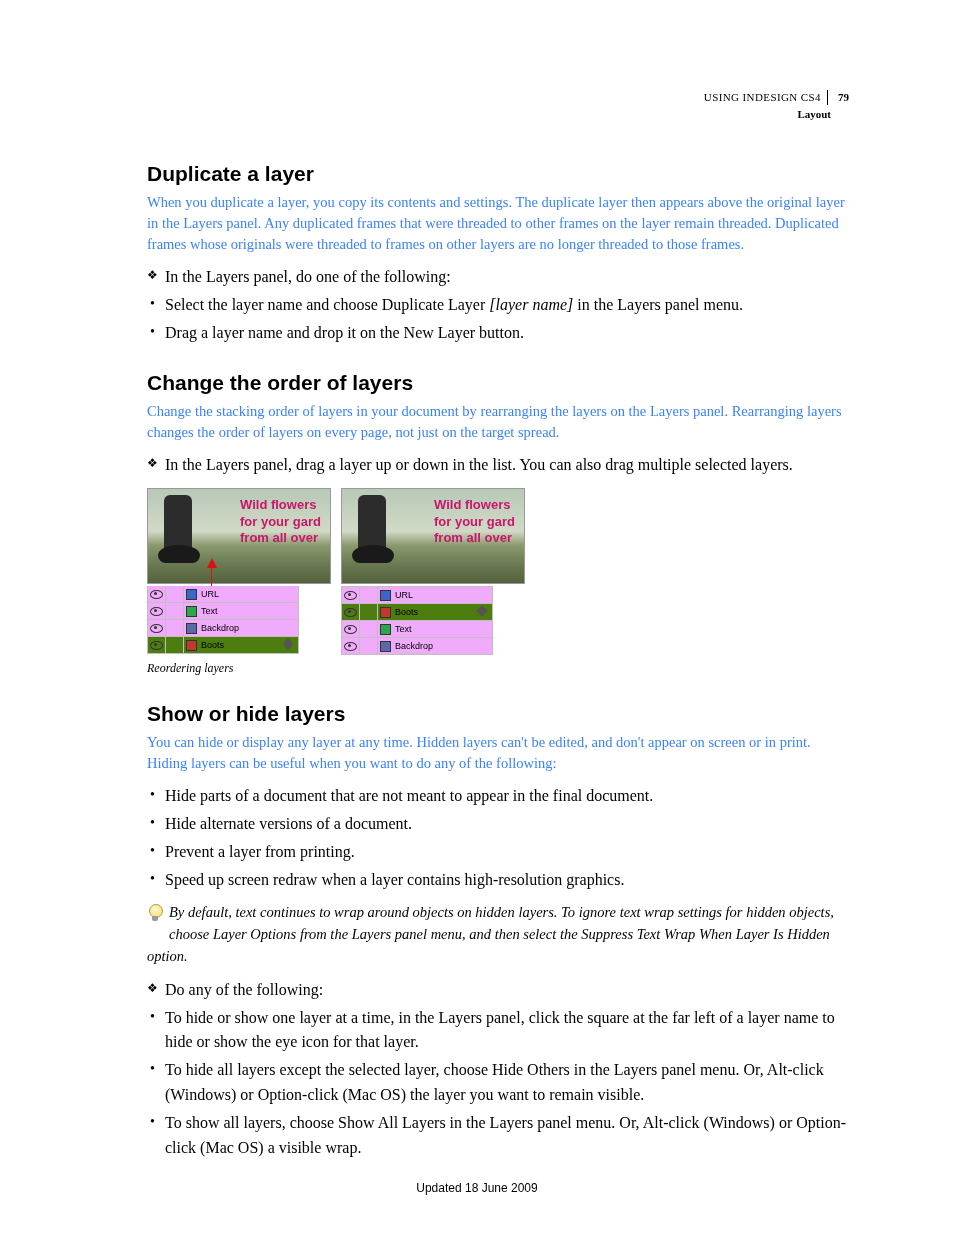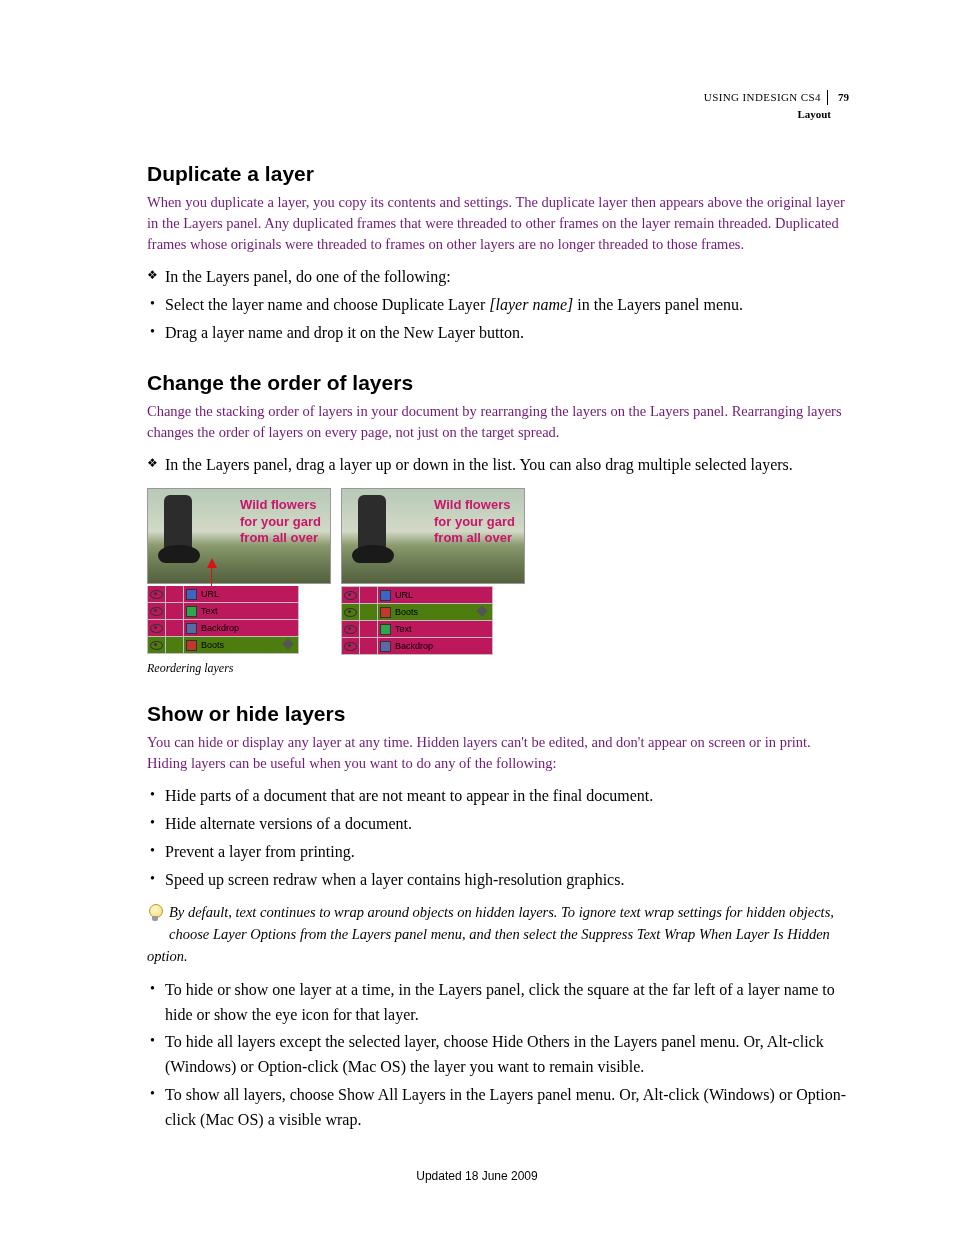--- a/index.html
+++ b/index.html
@@ -47,21 +47,21 @@
     font-family: "Myriad Pro", "Segoe UI", Arial, sans-serif;
     font-weight: 700;
     font-size: 21px;
     margin: 26px 0 6px 0;
     color: #000000;
   }
   p {
     font-size: 14.5px;
     line-height: 1.45;
     margin: 4px 0 10px 0;
-    color: #701a75;
+    color: #3b82f6;
   }
   ul.plain {
     list-style: none;
     margin: 4px 0 10px 0;
     padding: 0;
   }
   ul.plain > li {
     font-size: 16px;
     line-height: 1.55;
     padding-left: 18px;
@@ -145,21 +145,21 @@
     margin-top: 2px;
   }
   .panel-row {
     display: flex;
     align-items: center;
     height: 16px;
     font-family: Arial, sans-serif;
     font-size: 9px;
     border: 1px solid #bfbfbf;
     border-top: none;
-    background: #be185d;
+    background: #f0abfc;
     position: relative;
   }
   .panel-row:first-child { border-top: 1px solid #bfbfbf; }
   .panel-row.sel { background: #4d7c0f; }
   .cell {
     height: 100%;
     display: flex;
     align-items: center;
     justify-content: center;
     border-right: 1px solid #bfbfbf;
@@ -240,21 +240,21 @@
   .tip .bulb::after {
     content: "";
     position: absolute;
     left: 5px; top: 12px;
     width: 6px; height: 5px;
     background: #999;
     border-radius: 0 0 2px 2px;
   }
   .footer {
     position: absolute;
-    bottom: 52px;
+    bottom: 40px;
     left: 0; right: 0;
     text-align: center;
     font-family: Arial, sans-serif;
     font-size: 12px;
     color: #000;
   }
 </style>
 </head>
 <body>
 
@@ -407,20 +407,21 @@
       <li class="dot">Prevent a layer from printing.</li>
       <li class="dot">Speed up screen redraw when a layer contains high-resolution graphics.</li>
     </ul>
 
     <div class="tip">
       <span class="bulb"></span>
       <span>By default, text continues to wrap around objects on hidden layers. To ignore text wrap settings for hidden objects, choose Layer Options from the Layers panel menu, and then select the Suppress Text Wrap When Layer Is Hidden option.</span>
     </div>
 
     <ul class="plain">
+      <li class="diamond">Do any of the following:</li>
       <li class="dot">To hide or show one layer at a time, in the Layers panel, click the square at the far left of a layer name to hide or show the eye icon for that layer.</li>
       <li class="dot">To hide all layers except the selected layer, choose Hide Others in the Layers panel menu. Or, Alt-click (Windows) or Option-click (Mac OS) the layer you want to remain visible.</li>
       <li class="dot">To show all layers, choose Show All Layers in the Layers panel menu. Or, Alt-click (Windows) or Option-click (Mac OS) a visible wrap.</li>
     </ul>
 
   </div>
 
   <div class="footer">
     <span>Updated 18 June 2009</span>
   </div>

